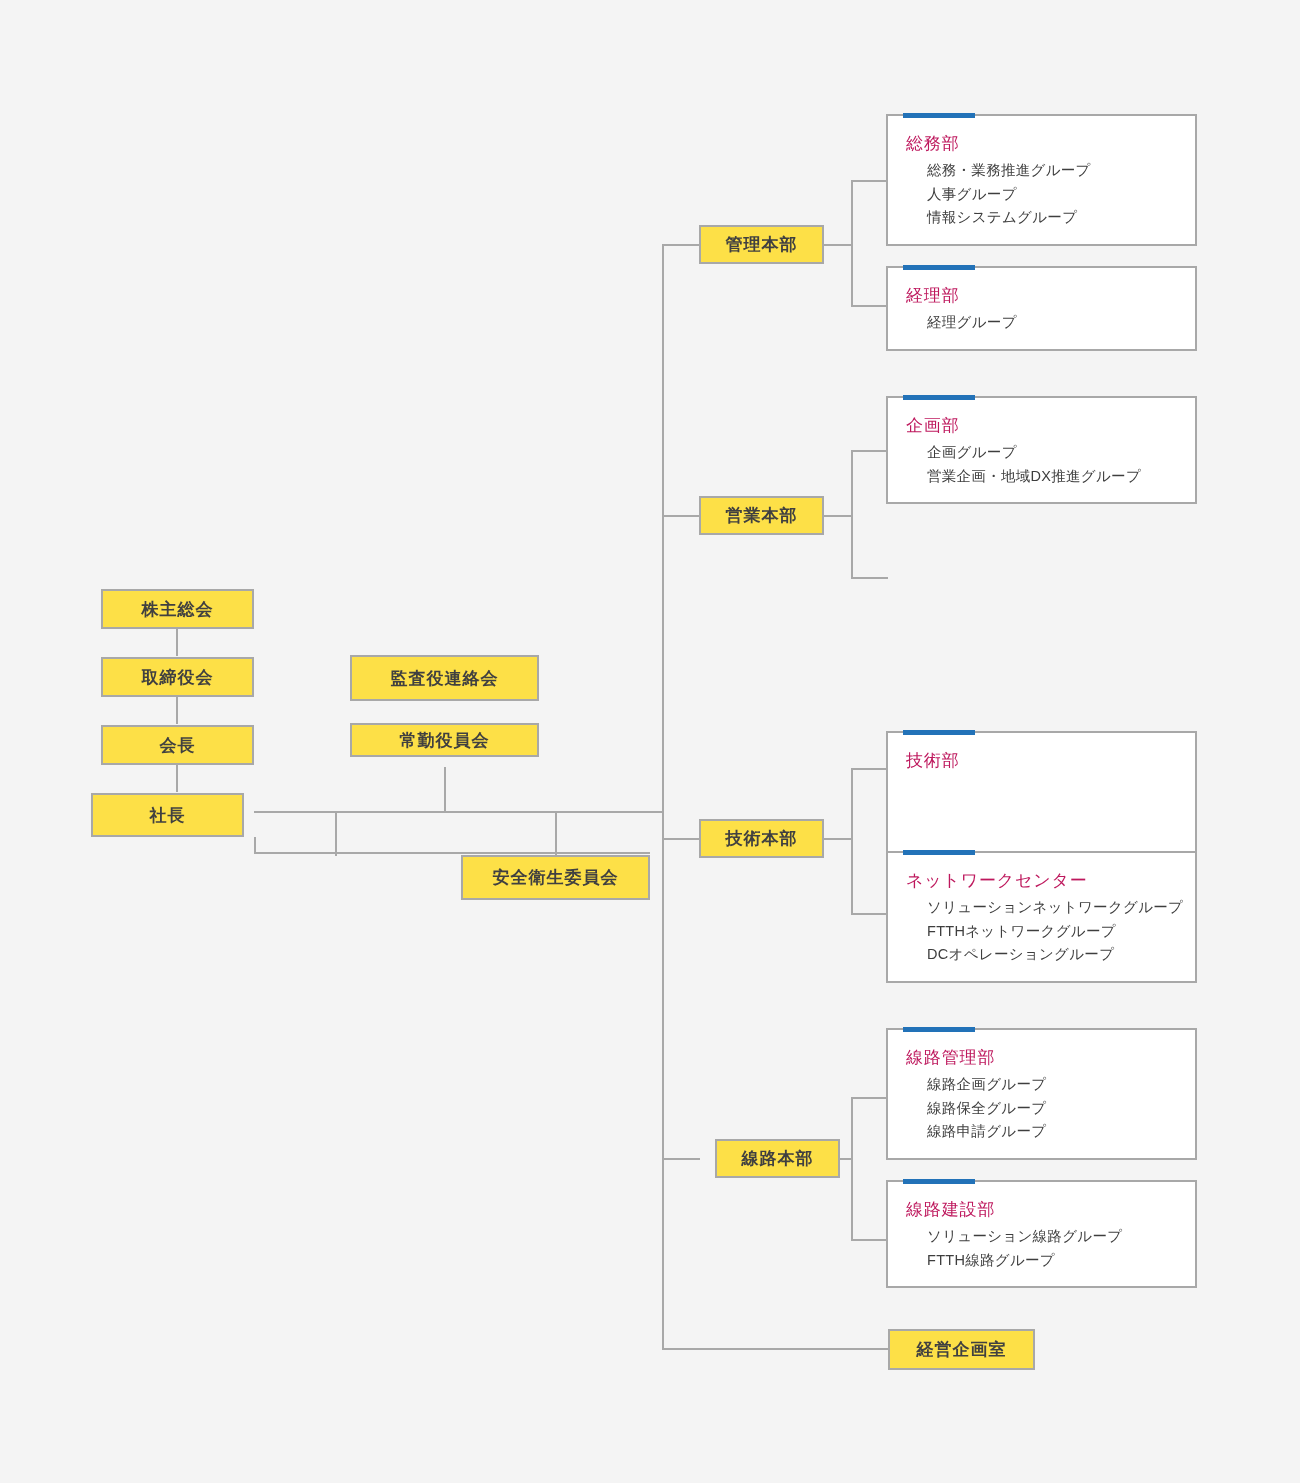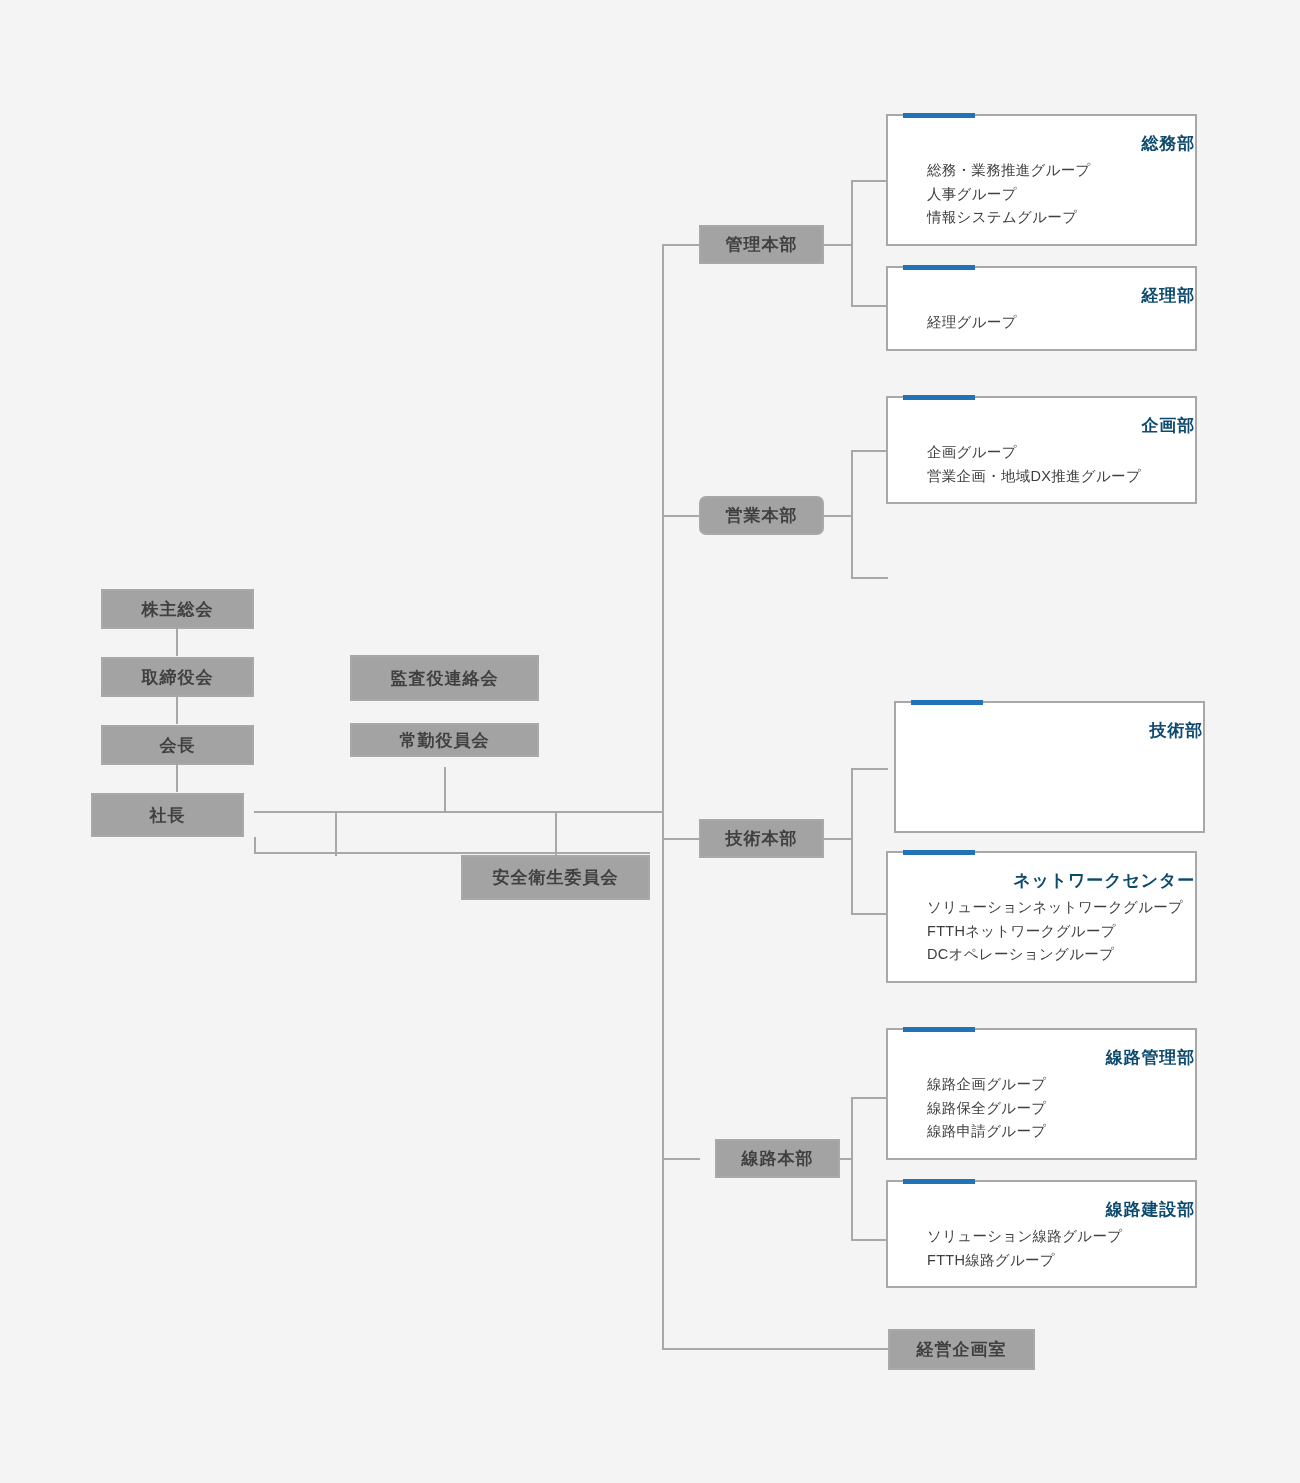--- a/index.html
+++ b/index.html
@@ -31,21 +31,21 @@
     width: 2px;
     background: #a8a8a8;
     box-sizing: border-box;
   }
 
   
   .node {
     position: absolute;
     box-sizing: border-box;
     border: 2px solid #a8a8a8;
-    background: #a3a3a3;
+    background: #fde047;
     display: flex;
     align-items: center;
     justify-content: center;
     font-size: 17px;
     font-weight: bold;
     letter-spacing: 0.06em;
     color: #404040;
     white-space: nowrap;
   }
 
@@ -60,26 +60,25 @@
   .dept-accent {
     position: absolute;
     top: -3px;
     left: 15px;
     width: 72px;
     height: 5px;
     background: #2272b8;
   }
   .dept-title {
     font-size: 17px;
-    font-weight: bold;
+    font-weight: normal;
     letter-spacing: 0.05em;
-    color: #0c4a6e;
+    color: #be185d;
     padding: 0 0 4px 18px;
     white-space: nowrap;
-    text-align: right;
   }
   .dept-groups {
     list-style: none;
     margin: 0;
     padding: 0 0 0 39px;
   }
   .dept-groups li {
     font-size: 14.5px;
     line-height: 1.63;
     letter-spacing: 0.02em;
@@ -146,21 +145,21 @@
 
   <div class="node" style="left:350px; top:655px; width:189px; height:46px;">監査役連絡会</div>
 
   <div class="node" style="left:350px; top:723px; width:189px; height:34px;">常勤役員会</div>
 
 
   <div class="node" style="left:461px; top:855px; width:189px; height:45px;">安全衛生委員会</div>
 
   <div class="node" style="left:699px; top:225px; width:125px; height:39px;">管理本部</div>
 
-  <div class="node" style="left:699px; top:496px; width:125px; height:39px;border-radius:7px;">営業本部</div>
+  <div class="node" style="left:699px; top:496px; width:125px; height:39px;">営業本部</div>
 
   <div class="node" style="left:699px; top:819px; width:125px; height:39px;">技術本部</div>
 
   <div class="node" style="left:699px; top:1139px; width:125px; height:39px;margin-left:16px;">線路本部</div>
 
   <div class="node" style="left:888px; top:1329px; width:147px; height:41px;">経営企画室</div>
 
   <div class="dept" style="left:886px; top:114px; width:311px; height:132px;">
     <div class="dept-accent"></div>
     <div class="dept-title">総務部</div>
@@ -182,21 +181,21 @@
   <div class="dept" style="left:886px; top:396px; width:311px; height:108px;">
     <div class="dept-accent"></div>
     <div class="dept-title">企画部</div>
     <ul class="dept-groups">
       <li>企画グループ</li>
       <li>営業企画・地域DX推進グループ</li>
     </ul>
   </div>
 
 
-  <div class="dept" style="left:886px; top:701px; width:311px; height:132px;margin-left:8px;">
+  <div class="dept" style="left:886px; top:731px; width:311px; height:132px;">
     <div class="dept-accent"></div>
     <div class="dept-title">技術部</div>
   </div>
 
   <div class="dept" style="left:886px; top:851px; width:311px; height:132px;">
     <div class="dept-accent"></div>
     <div class="dept-title">ネットワークセンター</div>
     <ul class="dept-groups">
       <li>ソリューションネットワークグループ</li>
       <li>FTTHネットワークグループ</li>

